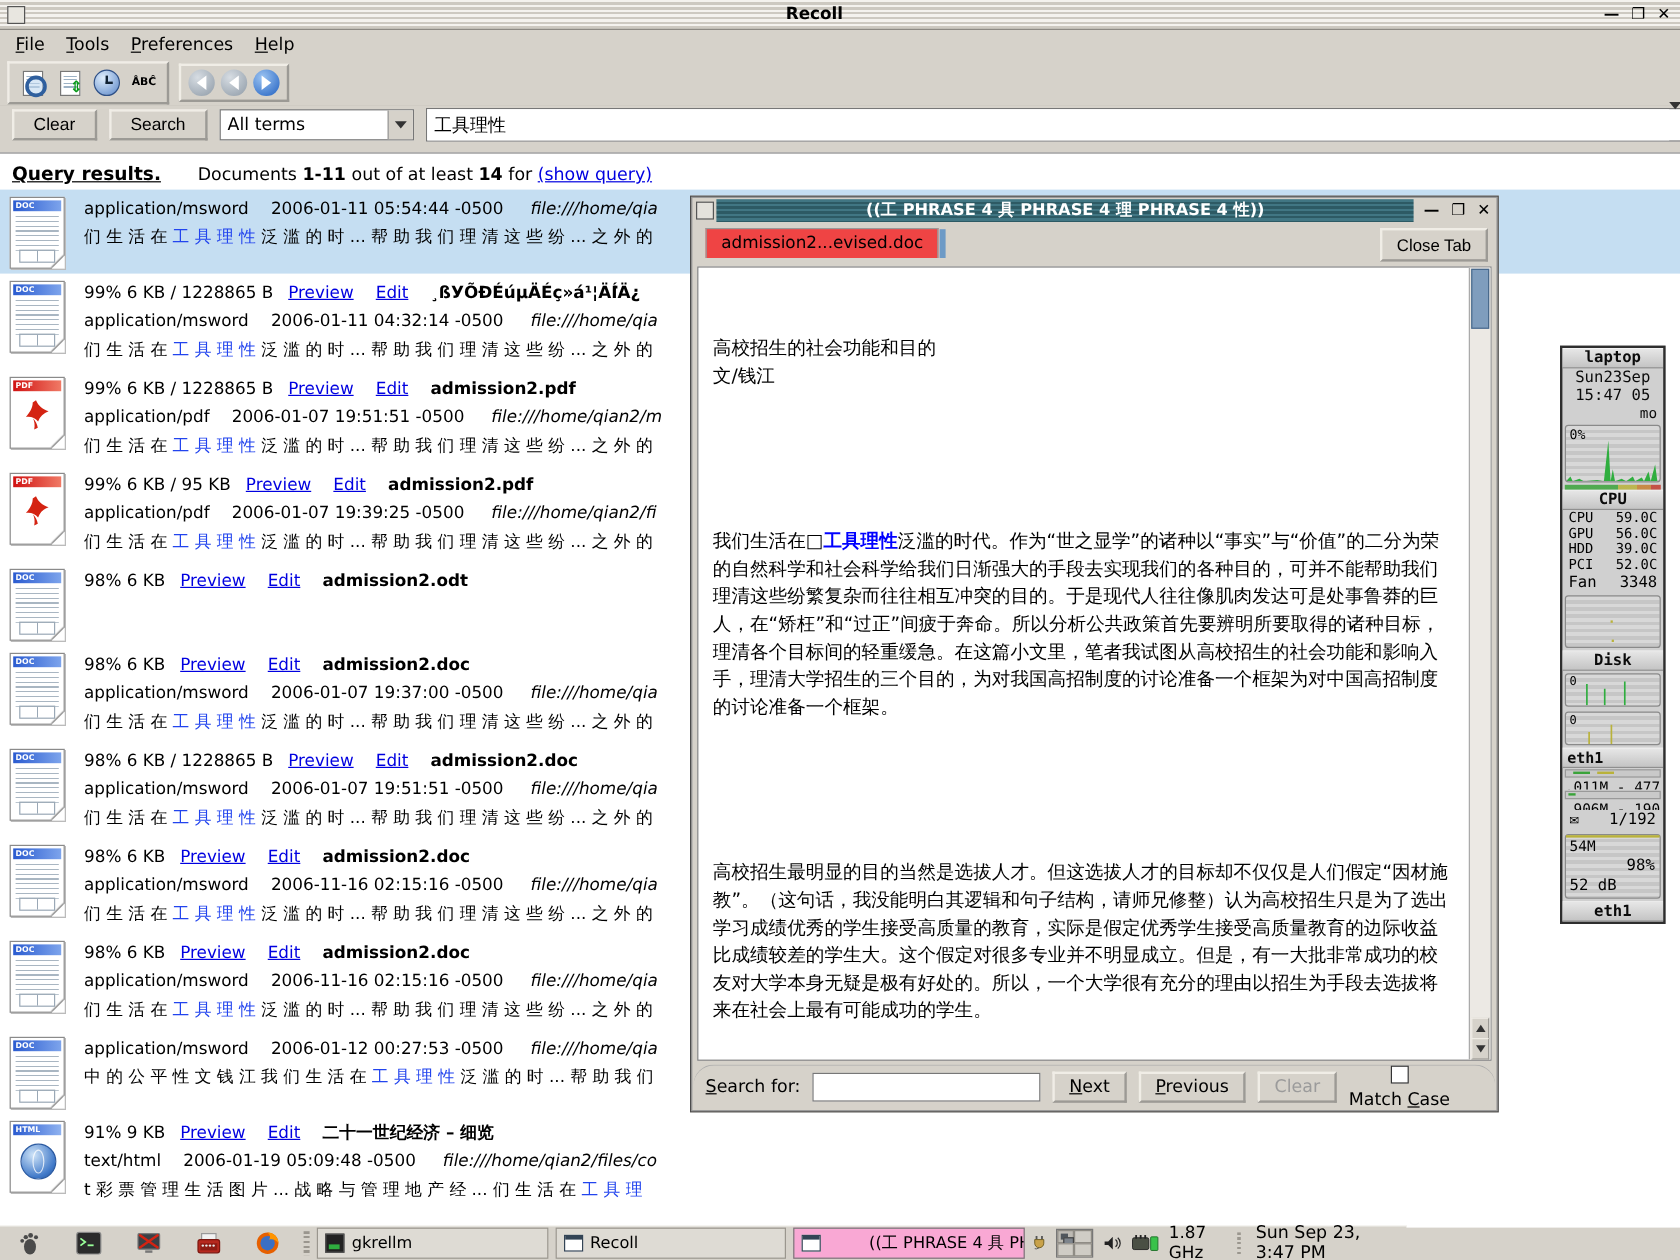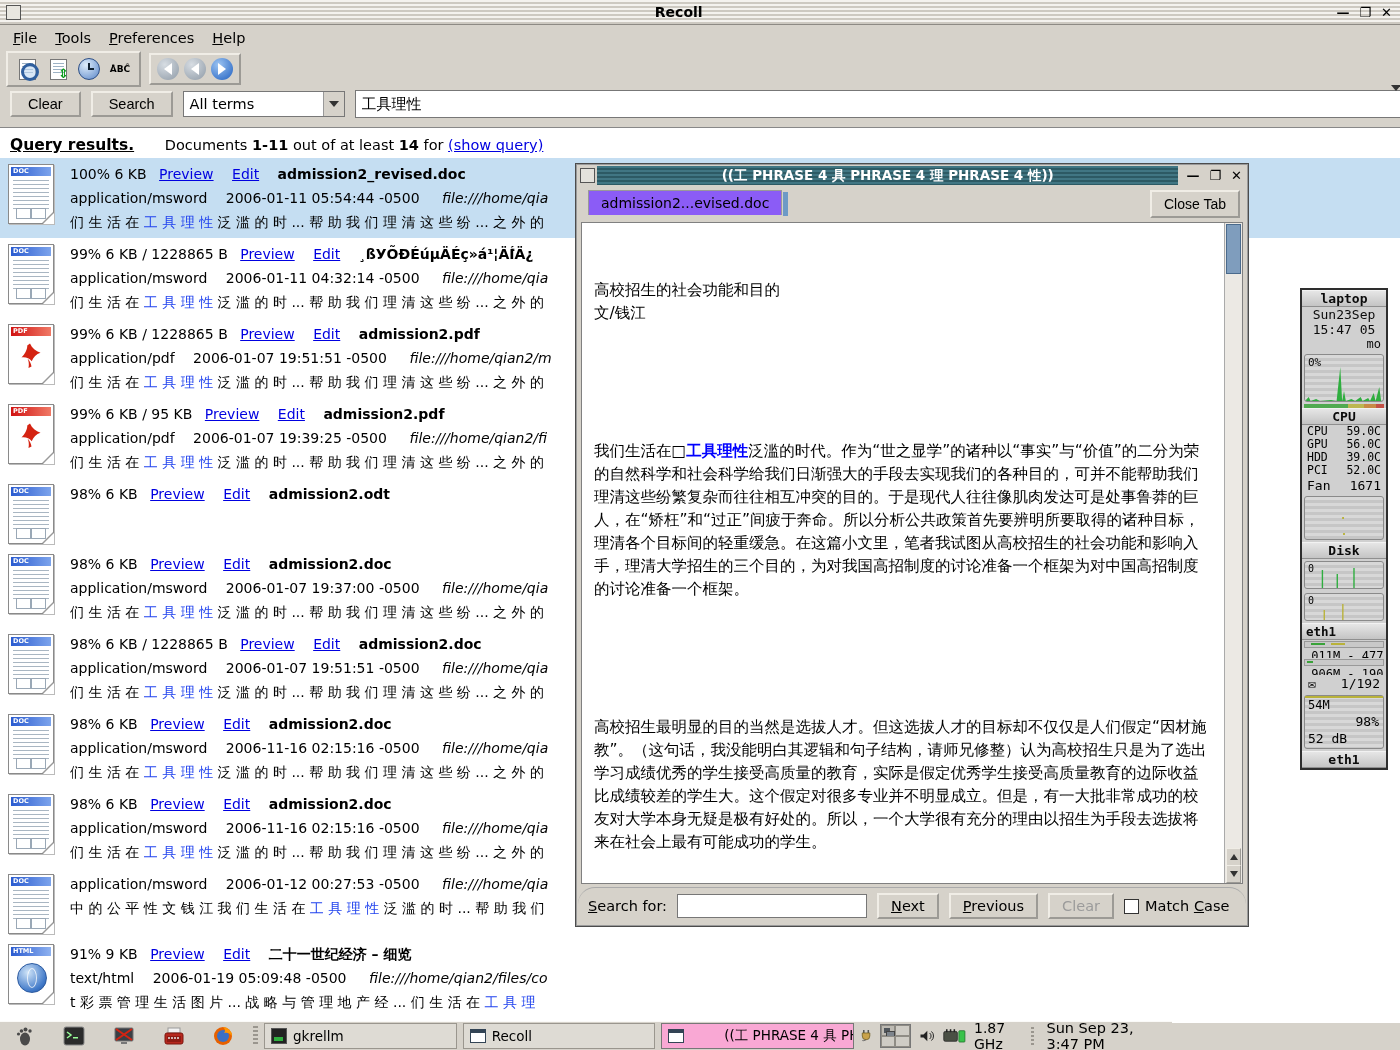--- a/index.html
+++ b/index.html
@@ -89,21 +89,21 @@
   .l3 .hl{color:#2244ee;}
   
   #preview{position:absolute;left:575px;top:163px;width:672px;height:762px;background:#d6d2ca;
     border:1px solid #4c4c4c;box-shadow:0 0 0 1px #9a9a9a inset;}
   #ptitle{position:absolute;left:2px;top:2px;right:2px;height:19px;display:flex;align-items:center;}
   #ptitle .pmenu{width:13px;height:13px;background:#e4e2dc;border:1px solid #555;margin:0 2px;}
   #ptitle .pbar{flex:1;height:19px;line-height:19px;text-align:center;color:#fff;font-weight:bold;font-size:13.5px;
     background:repeating-linear-gradient(180deg,#417683 0 2px,#2d5a64 2px 4px);}
   #ptitle .wctrls{margin:0 4px 0 8px;}
   #ptabs{position:absolute;left:4px;top:26px;right:4px;height:30px;}
-  #ptab{display:inline-block;margin-left:8px;padding:4px 12px;font-size:14px;background:#8b5cf6;
+  #ptab{display:inline-block;margin-left:8px;padding:4px 12px;font-size:14px;background:#ef4444;
      border:1px solid #999;border-bottom:0;cursor:pointer;}
   #tabaccent{display:inline-block;width:5px;height:24px;background:#6d9ac6;vertical-align:middle;margin-left:1px;}
   #closetab{position:absolute;right:4px;top:0px;padding:4px 12px;font-size:14px;
      border:2px outset #f0ede6;background:#d6d2ca;cursor:pointer;}
   #pcontent{position:absolute;left:5px;top:58px;right:5px;bottom:42px;background:#fff;
      border:1px solid #808080;padding:10px 30px 10px 12px;font-size:15.5px;line-height:23px;
      overflow:hidden;white-space:pre-wrap;}
   #pcontent .gap{height:23px;}
   #pcontent .hl{color:#0000ff;font-weight:bold;}
   #pscroll{position:absolute;right:6px;top:59px;bottom:43px;width:17px;background:#ece9e4;
@@ -116,21 +116,21 @@
   .tri-d{width:0;height:0;border:4px solid transparent;border-top:6px solid #333;border-bottom:0;}
   #findbar{position:absolute;left:2px;right:2px;bottom:2px;height:36px;background:#d6d2ca;border-top:1px solid #aaa;
      display:flex;align-items:center;gap:10px;padding:0 10px;font-size:14.5px;border-radius:17px;}
   #findbar .flabel{display:inline-block;}
   #findbar .flabel::first-letter{text-decoration:underline;}
   #findinput{width:180px;height:22px;border:1px solid #777;font-size:14px;padding:0 4px;outline:0;}
   .fbtn{padding:3px 12px;border:2px outset #f0ede6;background:#d6d2ca;font-size:14.5px;cursor:pointer;display:inline-block;}
   .fbtn::first-letter{text-decoration:underline;}
   .fbtn.disabled{color:#9b9b9b;cursor:default;}
   .fbtn.disabled::first-letter{text-decoration:none;}
-  #matchcase{display:flex;align-items:center;gap:6px;}
+  #matchcase{display:flex;align-items:center;gap:6px;flex-direction:column;}
   #cb{width:13px;height:13px;background:#fff;border:1px solid #333;}
   .accel{text-decoration:underline;}
   
   #gkrellm{position:absolute;left:1300px;top:288px;width:88px;height:482px;background:#d0d0d0;
      border:2px solid #2e2e2e;box-sizing:border-box;font-family:"DejaVu Sans Mono",monospace;
      display:flex;flex-direction:column;overflow:hidden;}
   .gkrow{flex:none;text-align:center;font-size:13px;line-height:15px;color:#0b0b0b;}
   .gk-sec{background:linear-gradient(180deg,#e6e6e6,#c4c4c4);border-top:1px solid #f2f2f2;border-bottom:1px solid #8f8f8f;font-weight:bold;}
   .gkchart{flex:none;margin:2px 2px;background:repeating-linear-gradient(180deg,#d8d8d8 0 3px,#c6c6c6 3px 6px);
      border:1px solid #8a8a8a;border-radius:3px;position:relative;overflow:hidden;}
@@ -254,26 +254,20 @@
   <div id="result-list">
   <div class="row icon-doc sel">
     <div class="ricon">
       <div class="band">DOC</div>
       <div class="lines"></div>
       <div class="tbl"></div>
 
       <div class="fold"></div>
     </div>
     <div class="rbody">
-      <div class="l1">
-        <span class="meta">100% 6 KB</span>
-        <a class="lnk">Preview</a>
-        <a class="lnk">Edit</a>
-        <span class="title">admission2_revised.doc</span>
-      </div>
       <div class="l2">
         <span class="mime">application/msword</span>
         <span class="date">2006-01-11 05:54:44 -0500</span>
         <span class="path">file:///home/qia</span>
       </div>
       <div class="l3">
         <span>们 生 活 在 </span><span class="hl">工 具 理 性</span><span> 泛 滥 的 时 ... 帮 助 我 们 理 清 这 些 纷 ... 之 外 的</span>
       </div>
     </div>
   </div>
@@ -603,21 +597,21 @@
   <div class="tline">
       <span>HDD</span>
       <span>39.0C</span>
     </div>
   <div class="tline">
       <span>PCI</span>
       <span>52.0C</span>
     </div>
   <div class="fanline">
       <span>Fan</span>
-      <span>1671</span>
+      <span>3348</span>
     </div>
   <div class="gkchart" style="height:42px;">
     <svg height="40" viewBox="0 0 84 40" preserveAspectRatio="none">
         <rect x="40" y="18" width="2" height="2" fill="#b9b23a"></rect>
         <rect x="41" y="34" width="2" height="2" fill="#b9b23a"></rect>
       </svg>
   </div>
   <div class="gkrow gk-sec">Disk</div>
   <div class="gkchart" style="height:26px;">
     <span class="pct" style="font-size:10px;">0</span>

